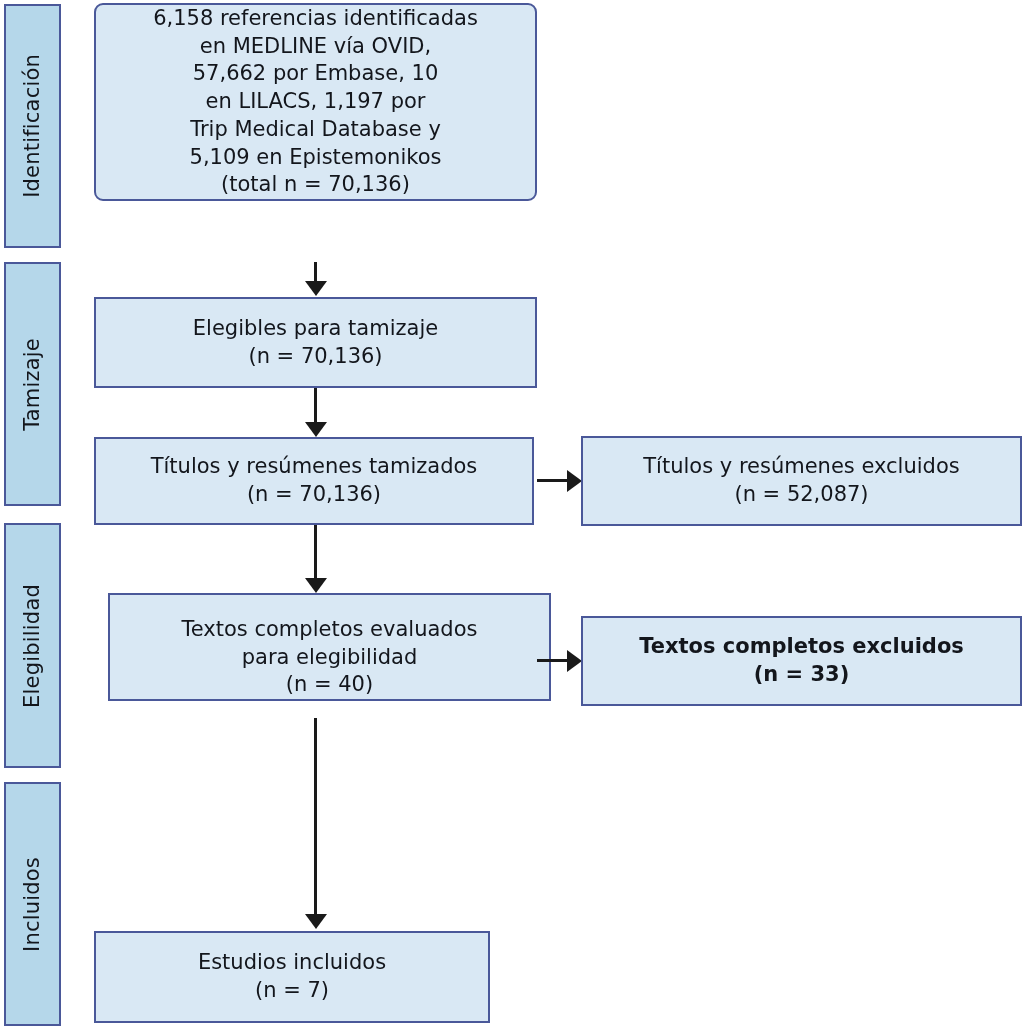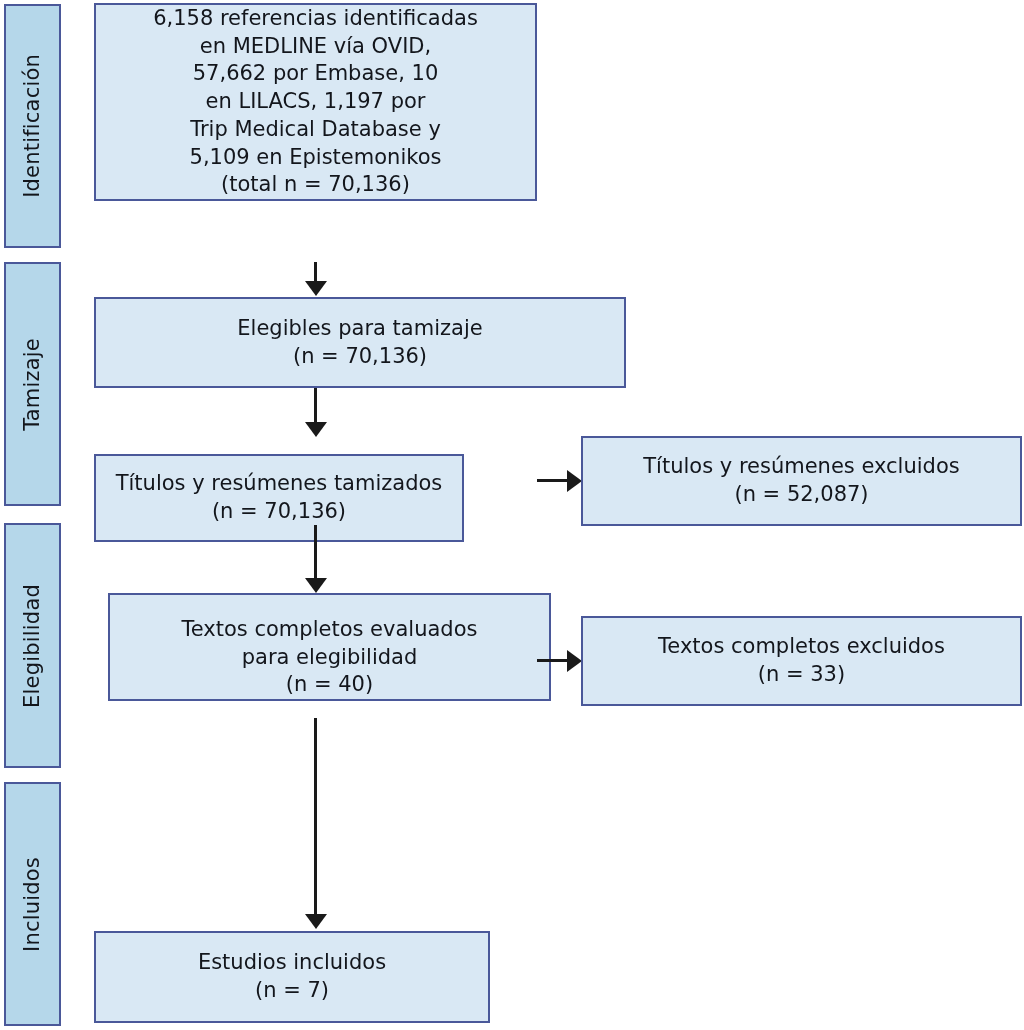--- a/index.html
+++ b/index.html
@@ -100,42 +100,42 @@
   </div>
 
   <div class="stage-bar" style="left:4px; top:523px; width:57px; height:245px;">
     <span class="stage-text">Elegibilidad</span>
   </div>
 
   <div class="stage-bar" style="left:4px; top:782px; width:57px; height:244px;">
     <span class="stage-text">Incluidos</span>
   </div>
 
-  <div class="flow-box" style="left:94px; top:3px; width:443px; height:198px;">
+  <div class="flow-box" style="left:94px; top:3px; width:443px; height:198px;border-radius:9px;">
     <span class="box-text">6,158 referencias identificadas
 en MEDLINE vía OVID,
 57,662 por Embase, 10
 en LILACS, 1,197 por
 Trip Medical Database y
 5,109 en Epistemonikos
 (total n = 70,136)</span>
   </div>
 
   <div class="v-line" style="left:314px; top:262px; width:3px; height:22px;"></div>
   <div class="v-arrowhead" style="left:305px; top:281px;"></div>
 
-  <div class="flow-box" style="left:94px; top:297px; width:532px; height:91px;">
+  <div class="flow-box" style="left:94px; top:297px; width:443px; height:91px;">
     <span class="box-text">Elegibles para tamizaje
 (n = 70,136)</span>
   </div>
 
   <div class="v-line" style="left:314px; top:388px; width:3px; height:37px;"></div>
   <div class="v-arrowhead" style="left:305px; top:422px;"></div>
 
-  <div class="flow-box" style="left:94px; top:454px; width:370px; height:88px;">
+  <div class="flow-box" style="left:94px; top:437px; width:440px; height:88px;">
     <span class="box-text">Títulos y resúmenes tamizados
 (n = 70,136)</span>
   </div>
 
   <div class="h-line" style="left:537px; top:479px; width:33px;"></div>
   <div class="h-arrowhead" style="left:567px; top:470px;"></div>
 
   <div class="flow-box" style="left:581px; top:436px; width:441px; height:90px;">
     <span class="box-text">Títulos y resúmenes excluidos
 (n = 52,087)</span>
@@ -146,21 +146,21 @@
 
   <div class="flow-box" style="left:108px; top:593px; width:443px; height:108px;align-items:flex-end;">
     <span class="box-text">Textos completos evaluados
 para elegibilidad
 (n = 40)</span>
   </div>
 
   <div class="h-line" style="left:537px; top:659px; width:33px;"></div>
   <div class="h-arrowhead" style="left:567px; top:650px;"></div>
 
-  <div class="flow-box" style="left:581px; top:616px; width:441px; height:90px;">
+  <div class="flow-box" style="left:581px; top:616px; width:441px; height:90px;font-weight:bold;">
     <span class="box-text">Textos completos excluidos
 (n = 33)</span>
   </div>
 
   <div class="v-line" style="left:314px; top:718px; width:3px; height:198px;"></div>
   <div class="v-arrowhead" style="left:305px; top:914px;"></div>
 
   <div class="flow-box" style="left:94px; top:931px; width:396px; height:92px;">
     <span class="box-text">Estudios incluidos
 (n = 7)</span>

